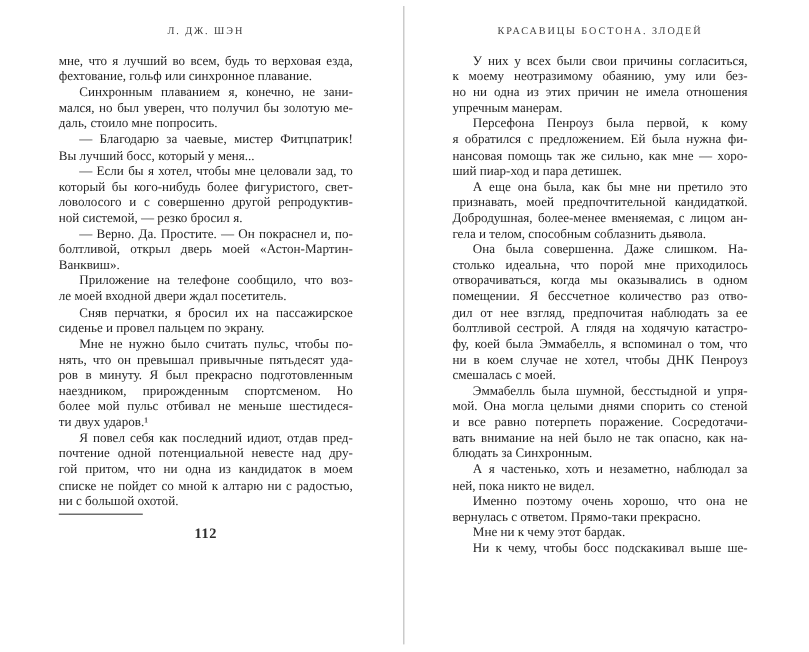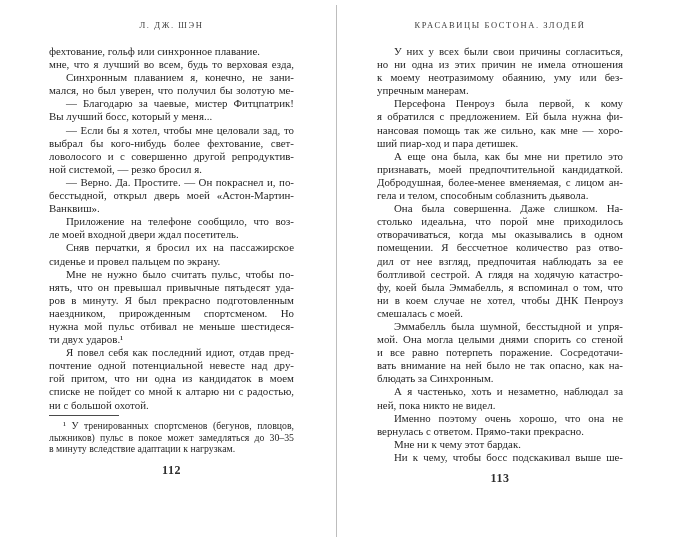--- a/index.html
+++ b/index.html
@@ -62,104 +62,97 @@
 
 <div class="spread">
 
   <div class="gutter"></div>
 
   <div class="page page-left">
     <div class="running-header">Л. ДЖ. ШЭН</div>
 
     <div class="body-text">
 
+        <div class="line">мне, что я лучший во всем, будь то верховая езда,</div>
+
         <div class="line end">фехтование, гольф или синхронное плавание.</div>
 
-        <div class="line">мне, что я лучший во всем, будь то верховая езда,</div>
-
         <div class="line in">Синхронным плаванием я, конечно, не зани-</div>
 
         <div class="line">мался, но был уверен, что получил бы золотую ме-</div>
 
+        <div class="line end">даль, стоило мне попросить.</div>
 
         <div class="line in">— Благодарю за чаевые, мистер Фитцпатрик!</div>
 
         <div class="line end">Вы лучший босс, который у меня...</div>
 
         <div class="line in">— Если бы я хотел, чтобы мне целовали зад, то</div>
 
-        <div class="line">выбрал бы кого-нибудь более фехтование, свет-</div>
+        <div class="line">который бы кого-нибудь более фигуристого, свет-</div>
 
         <div class="line">ловолосого и с совершенно другой репродуктив-</div>
 
         <div class="line end">ной системой, — резко бросил я.</div>
 
         <div class="line in">— Верно. Да. Простите. — Он покраснел и, по-</div>
 
-        <div class="line">бесстыдной, открыл дверь моей «Астон-Мартин-</div>
+        <div class="line">болтливой, открыл дверь моей «Астон-Мартин-</div>
 
         <div class="line end">Ванквиш».</div>
 
 
         <div class="line in">Приложение на телефоне сообщило, что воз-</div>
 
         <div class="line end">ле моей входной двери ждал посетитель.</div>
 
         <div class="line in">Сняв перчатки, я бросил их на пассажирское</div>
 
         <div class="line end">сиденье и провел пальцем по экрану.</div>
 
         <div class="line in">Мне не нужно было считать пульс, чтобы по-</div>
 
         <div class="line">нять, что он превышал привычные пятьдесят уда-</div>
 
         <div class="line">ров в минуту. Я был прекрасно подготовленным</div>
 
         <div class="line">наездником, прирожденным спортсменом. Но</div>
 
-        <div class="line">нужна мой пульс отбивал не меньше шестидеся-</div>
+        <div class="line">более мой пульс отбивал не меньше шестидеся-</div>
 
         <div class="line end">ти двух ударов.¹</div>
 
         <div class="line in">Я повел себя как последний идиот, отдав пред-</div>
 
         <div class="line">почтение одной потенциальной невесте над дру-</div>
 
         <div class="line">гой притом, что ни одна из кандидаток в моем</div>
 
         <div class="line">списке не пойдет со мной к алтарю ни с радостью,</div>
 
         <div class="line end">ни с большой охотой.</div>
       </div>
 
     <div class="footnote-rule"></div>
 
-    <div class="footnote">
-
-        <div class="line in">¹ У тренированных спортсменов (бегунов, пловцов,</div>
-
-        <div class="line">лыжников) пульс в покое может замедляться до 30–35</div>
-
-        <div class="line end">в минуту вследствие адаптации к нагрузкам.</div>
-      </div>
 
     <div class="page-number">112</div>
   </div>
 
   <div class="page page-right">
     <div class="running-header">КРАСАВИЦЫ БОСТОНА. ЗЛОДЕЙ</div>
 
     <div class="body-text">
 
         <div class="line in">У них у всех были свои причины согласиться,</div>
 
+        <div class="line">к моему неотразимому обаянию, уму или без-</div>
+
         <div class="line">но ни одна из этих причин не имела отношения</div>
 
-        <div class="line">к моему неотразимому обаянию, уму или без-</div>
-
         <div class="line end">упречным манерам.</div>
 
         <div class="line in">Персефона Пенроуз была первой, к кому</div>
 
         <div class="line">я обратился с предложением. Ей была нужна фи-</div>
 
         <div class="line">нансовая помощь так же сильно, как мне — хоро-</div>
 
         <div class="line end">ший пиар-ход и пара детишек.</div>
 
@@ -206,16 +199,15 @@
         <div class="line in">Именно поэтому очень хорошо, что она не</div>
 
         <div class="line end">вернулась с ответом. Прямо-таки прекрасно.</div>
 
         <div class="line in end">Мне ни к чему этот бардак.</div>
 
         <div class="line in">Ни к чему, чтобы босс подскакивал выше ше-</div>
 
       </div>
 
-    <div class="page-number">113</div>
   </div>
 
 </div>
 
 </body></html>

